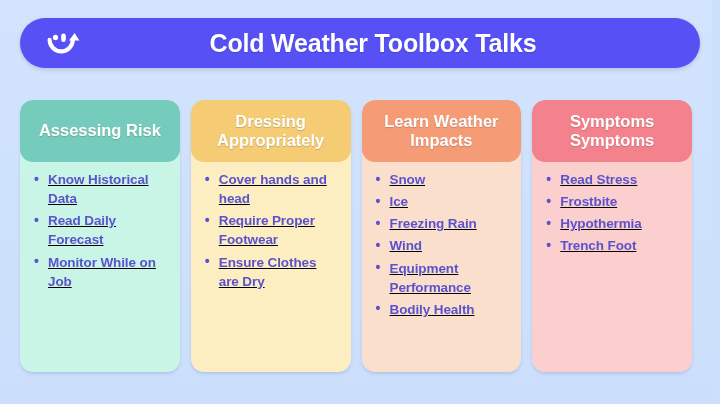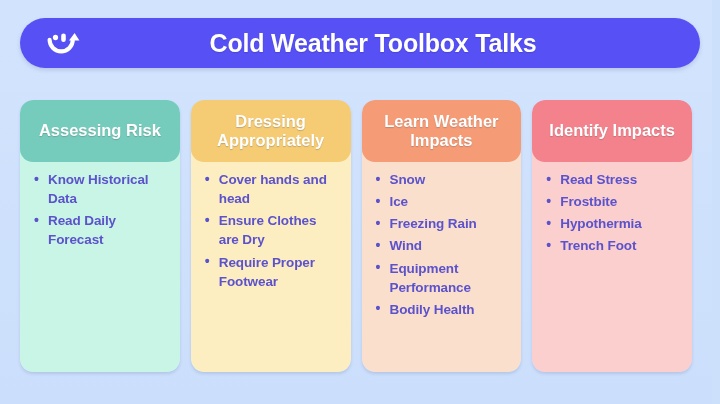--- a/index.html
+++ b/index.html
@@ -96,20 +96,21 @@
     z-index: 2;
   }
 
   .card-body {
     flex: 1 1 auto;
     margin-top: -10px;
     padding: 18px 20px 10px 14px;
     border-radius: 0 0 13px 13px;
     position: relative;
     z-index: 1;
+    text-decoration: underline;
   }
 
   .bullet-list {
     list-style: none;
   }
 
   .bullet-list li {
     position: relative;
     padding-left: 14px;
     margin-bottom: 3px;
@@ -165,51 +166,52 @@
   </div>
 
   <div class="card-row">
 
     <div class="card card--risk">
       <div class="card-header">Assessing Risk</div>
       <div class="card-body">
         <ul class="bullet-list">
           <li>Know Historical Data</li>
           <li>Read Daily Forecast</li>
+          <li>Monitor While on Job</li>
         </ul>
       </div>
     </div>
 
     <div class="card card--dress">
       <div class="card-header">Dressing Appropriately</div>
       <div class="card-body">
         <ul class="bullet-list">
           <li>Cover hands and head</li>
+          <li>Require Proper Footwear</li>
           <li>Ensure Clothes are Dry</li>
-          <li>Require Proper Footwear</li>
         </ul>
       </div>
     </div>
 
     <div class="card card--weather">
       <div class="card-header">Learn Weather Impacts</div>
       <div class="card-body">
         <ul class="bullet-list">
           <li>Snow</li>
           <li>Ice</li>
           <li>Freezing Rain</li>
           <li>Wind</li>
           <li>Equipment Performance</li>
           <li>Bodily Health</li>
         </ul>
       </div>
     </div>
 
     <div class="card card--symptom">
-      <div class="card-header">Identify Impacts</div>
+      <div class="card-header">Symptoms Symptoms</div>
       <div class="card-body">
         <ul class="bullet-list">
           <li>Read Stress</li>
           <li>Frostbite</li>
           <li>Hypothermia</li>
           <li>Trench Foot</li>
         </ul>
       </div>
     </div>
 

